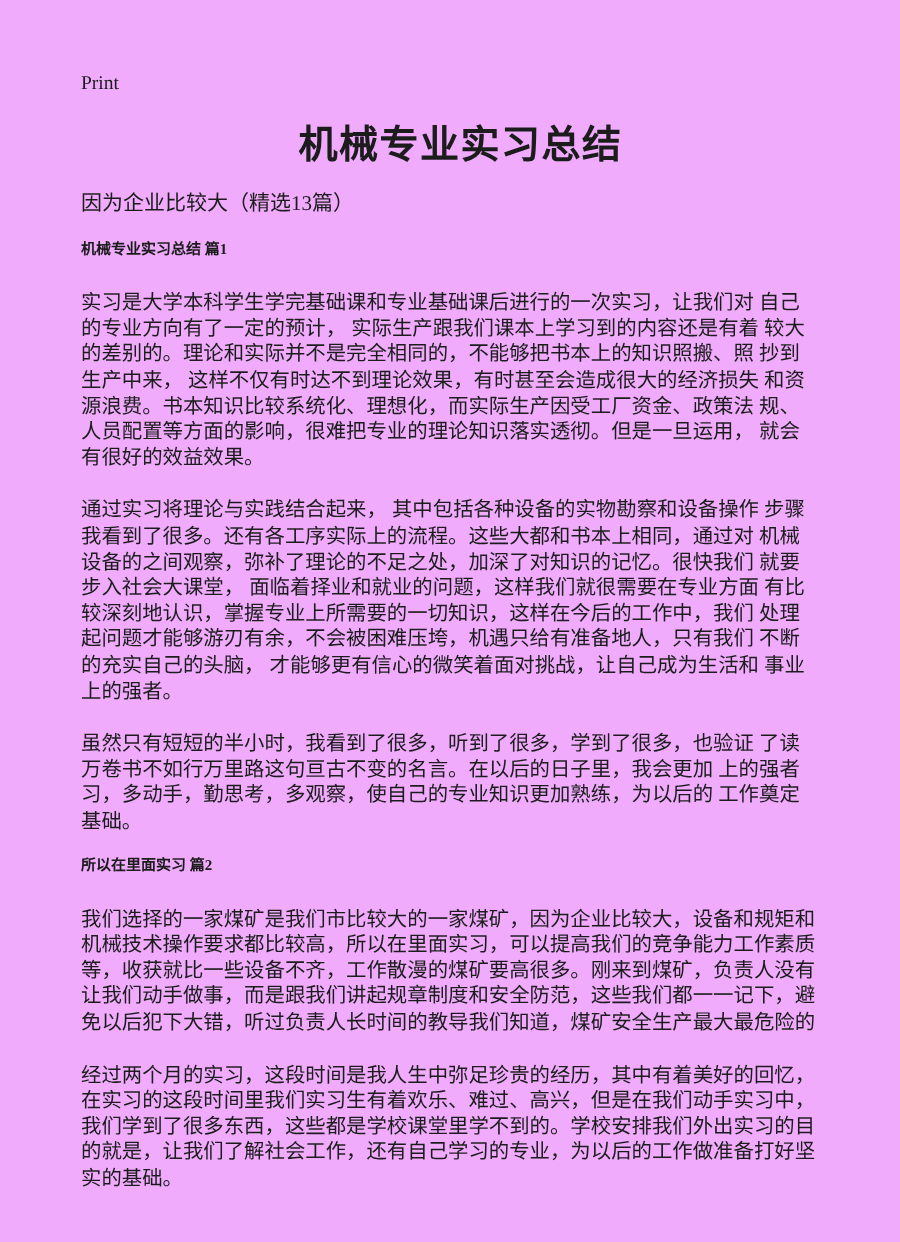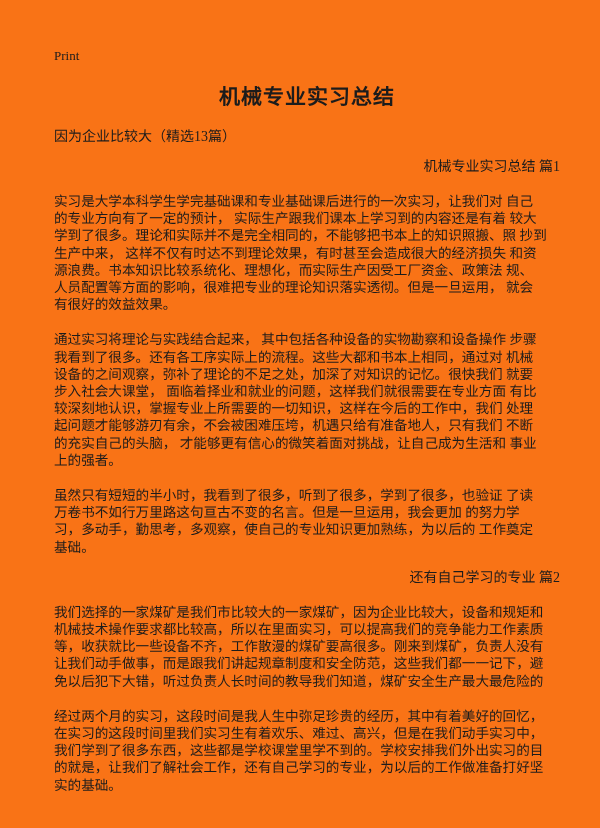--- a/index.html
+++ b/index.html
@@ -5,53 +5,52 @@
   html, body {
     margin: 0;
     padding: 0;
     background: #ffffff;
   }
   .page {
     position: relative;
     width: 600px;
     height: 828px;
     box-sizing: border-box;
-    background: #f97316;
+    background: #f0abfc;
     color: #1c1c1c;
     font-family: "Liberation Serif", "DejaVu Serif", serif;
     padding: 46px 40px 0 54px;
     overflow: hidden;
   }
   .print-link {
     display: inline-block;
     font-size: 13px;
     line-height: 16px;
     color: #1c1c1c;
     text-decoration: none;
     cursor: pointer;
   }
   .doc-title {
     margin: 22px 0 0 0;
-    font-size: 21px;
+    font-size: 26px;
     line-height: 22px;
     font-weight: bold;
     text-align: center;
     letter-spacing: 1px;
   }
   .doc-subtitle {
     margin: 20px 0 0 0;
     font-size: 14px;
     line-height: 17px;
   }
   .section-heading {
     margin: 13px 0 0 0;
-    font-size: 14px;
+    font-size: 10px;
     line-height: 17px;
-    font-weight: normal;
-    text-align: right;
+    font-weight: bold;
   }
   .para {
     margin: 18px 0 0 0;
     font-size: 13.6px;
     line-height: 17.2px;
     white-space: pre-line;
     text-align: left;
   }
 </style>
 </head>
@@ -62,41 +61,41 @@
   <a class="print-link">Print</a>
 
   <h1 class="doc-title">机械专业实习总结</h1>
 
   <p class="doc-subtitle">因为企业比较大（精选13篇）</p>
 
   <section>
     <h2 class="section-heading">机械专业实习总结 篇1</h2>
     <p class="para">实习是大学本科学生学完基础课和专业基础课后进行的一次实习，让我们对 自己
 的专业方向有了一定的预计， 实际生产跟我们课本上学习到的内容还是有着 较大
-学到了很多。理论和实际并不是完全相同的，不能够把书本上的知识照搬、照 抄到
+的差别的。理论和实际并不是完全相同的，不能够把书本上的知识照搬、照 抄到
 生产中来， 这样不仅有时达不到理论效果，有时甚至会造成很大的经济损失 和资
 源浪费。书本知识比较系统化、理想化，而实际生产因受工厂资金、政策法 规、
 人员配置等方面的影响，很难把专业的理论知识落实透彻。但是一旦运用， 就会
 有很好的效益效果。</p>
     <p class="para">通过实习将理论与实践结合起来， 其中包括各种设备的实物勘察和设备操作 步骤
 我看到了很多。还有各工序实际上的流程。这些大都和书本上相同，通过对 机械
 设备的之间观察，弥补了理论的不足之处，加深了对知识的记忆。很快我们 就要
 步入社会大课堂， 面临着择业和就业的问题，这样我们就很需要在专业方面 有比
 较深刻地认识，掌握专业上所需要的一切知识，这样在今后的工作中，我们 处理
 起问题才能够游刃有余，不会被困难压垮，机遇只给有准备地人，只有我们 不断
 的充实自己的头脑， 才能够更有信心的微笑着面对挑战，让自己成为生活和 事业
 上的强者。</p>
     <p class="para">虽然只有短短的半小时，我看到了很多，听到了很多，学到了很多，也验证 了读
-万卷书不如行万里路这句亘古不变的名言。但是一旦运用，我会更加 的努力学
+万卷书不如行万里路这句亘古不变的名言。在以后的日子里，我会更加 上的强者
 习，多动手，勤思考，多观察，使自己的专业知识更加熟练，为以后的 工作奠定
 基础。</p>
   </section>
 
   <section>
-    <h2 class="section-heading">还有自己学习的专业 篇2</h2>
+    <h2 class="section-heading">所以在里面实习 篇2</h2>
     <p class="para">我们选择的一家煤矿是我们市比较大的一家煤矿，因为企业比较大，设备和规矩和
 机械技术操作要求都比较高，所以在里面实习，可以提高我们的竞争能力工作素质
 等，收获就比一些设备不齐，工作散漫的煤矿要高很多。刚来到煤矿，负责人没有
 让我们动手做事，而是跟我们讲起规章制度和安全防范，这些我们都一一记下，避
 免以后犯下大错，听过负责人长时间的教导我们知道，煤矿安全生产最大最危险的</p>
     <p class="para">经过两个月的实习，这段时间是我人生中弥足珍贵的经历，其中有着美好的回忆，
 在实习的这段时间里我们实习生有着欢乐、难过、高兴，但是在我们动手实习中，
 我们学到了很多东西，这些都是学校课堂里学不到的。学校安排我们外出实习的目
 的就是，让我们了解社会工作，还有自己学习的专业，为以后的工作做准备打好坚
 实的基础。</p>

